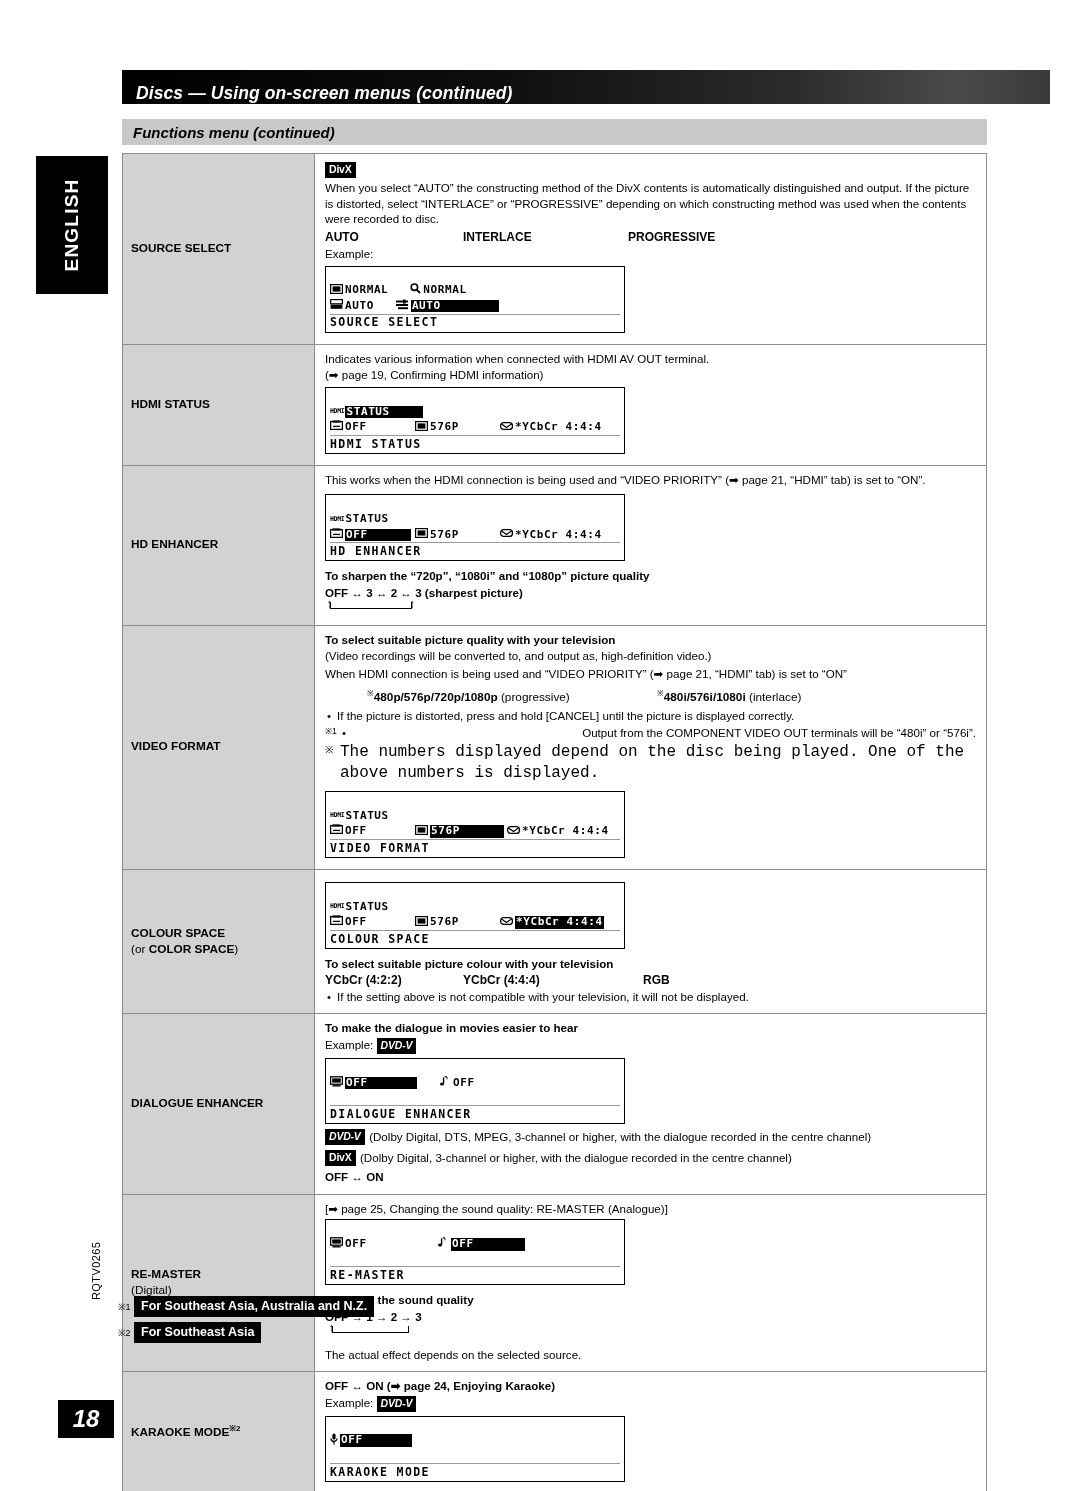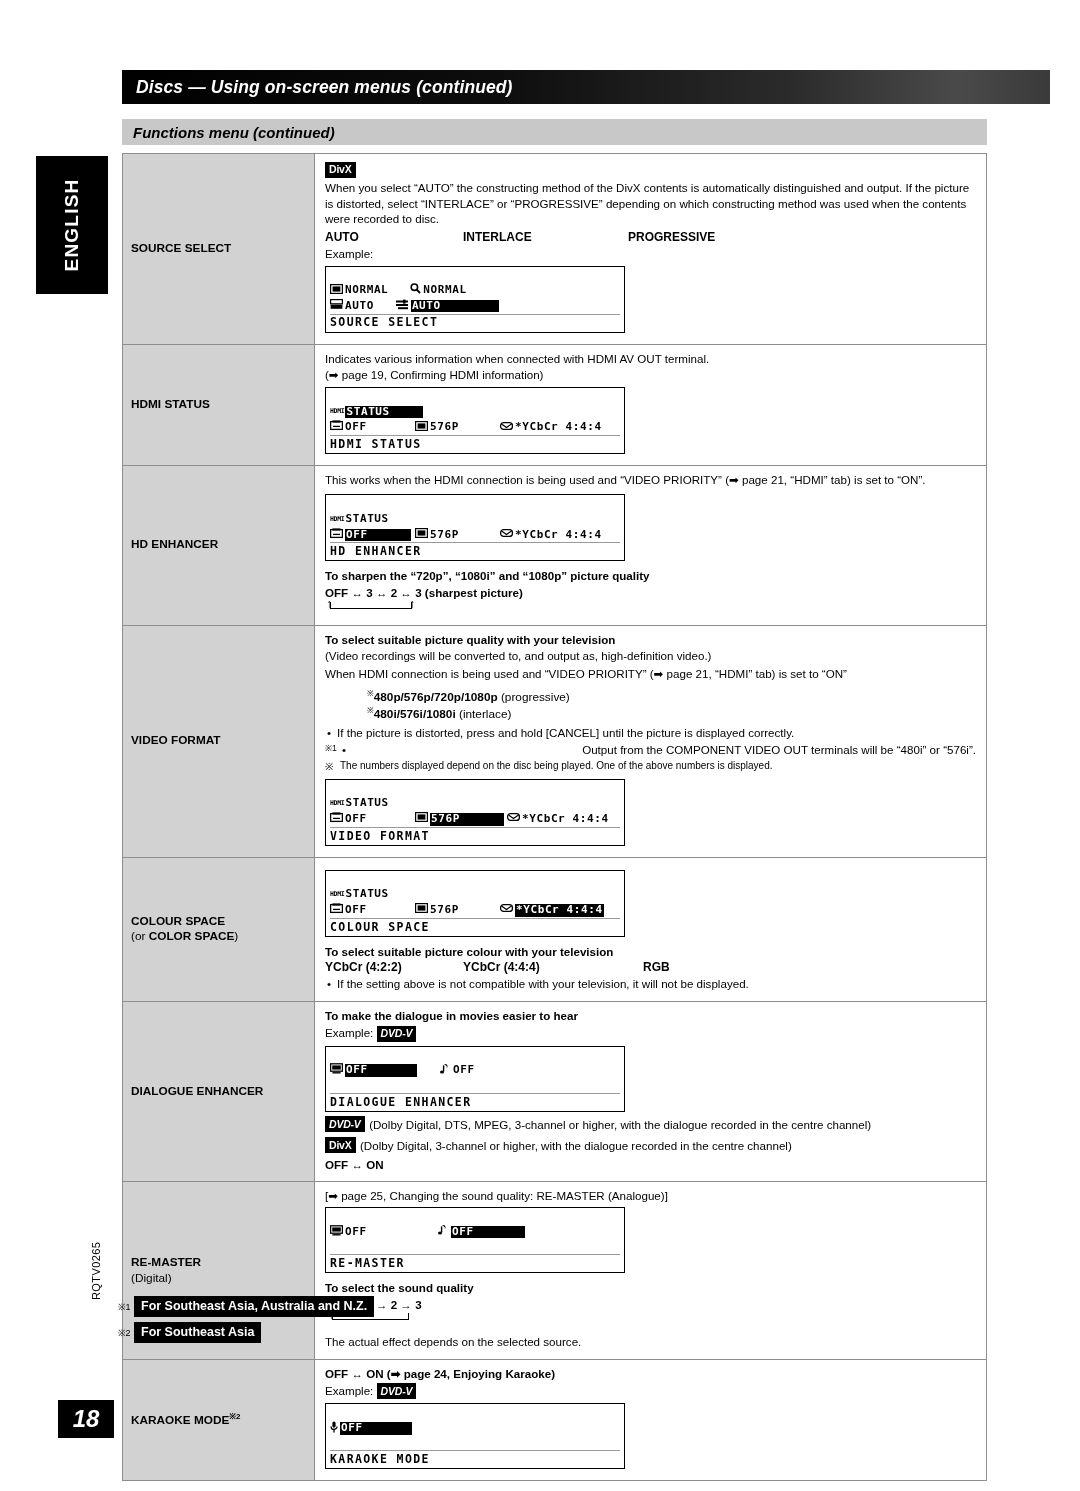--- a/index.html
+++ b/index.html
@@ -10,21 +10,21 @@
     font-family:"Liberation Sans", sans-serif;
     color:#000;
     position:relative;
     overflow:hidden;
   }
 
   
   #banner {
     position:absolute; left:122px; top:70px; width:928px; height:34px;
     background:linear-gradient(to right,#000000 0%,#0d0d0d 40%,#2b2b2b 72%,#4a4a4a 90%,#3a3a3a 100%);
-    display:flex; align-items:center;
+    display:flex; align-items:flex-end;
   }
   #banner .t {
     color:#fff; font-style:italic; font-weight:bold; font-size:17.5px;
     padding-left:14px; letter-spacing:.1px;
   }
 
   
   #engtab {
     position:absolute; left:36px; top:156px; width:72px; height:138px;
     background:#000;
@@ -301,21 +301,21 @@
 
   <div class="row">
     <div class="lcell">
       <span>VIDEO FORMAT</span>
     </div>
     <div class="rcell">
       <p class="p b">To select suitable picture quality with your television</p>
       <p class="p">(Video recordings will be converted to, and output as, high-definition video.)</p>
       <p class="p" style="margin-top:2px;">When HDMI connection is being used and “VIDEO PRIORITY” (➡ page 21, “HDMI” tab) is set to “ON”</p>
 
-      <div style="display:flex; margin:5px 0 4px 0; padding-left:42px; font-size:11.8px;flex-direction:column;">
+      <div style="display:flex; margin:5px 0 4px 0; padding-left:42px; font-size:11.8px;">
         <div style="width:290px;">
           <span class="noteidx">※</span><b>480p/576p/720p/1080p</b>
           <span>(progressive)</span>
         </div>
         <div>
           <span class="noteidx">※</span><b>480i/576i/1080i</b>
           <span>(interlace)</span>
         </div>
       </div>
 
@@ -323,21 +323,21 @@
         <li>If the picture is distorted, press and hold [CANCEL] until the picture is displayed correctly.</li>
       </ul>
       <div style="display:flex; align-items:flex-start;">
         <span style="font-size:8.5px; width:15px; padding-top:1px;">※1</span>
         <ul class="bul" style="flex:1;text-align:right;">
             <li>Output from the COMPONENT VIDEO OUT terminals will be “480i” or “576i”.</li>
           </ul>
       </div>
       <div style="display:flex; align-items:flex-start;">
         <span style="font-size:10px; width:15px;">※</span>
-        <span style="font-size:10px; line-height:1.35; flex:1;">The numbers displayed depend on the disc being played. One of the above numbers is displayed.</span>
+        <span style="font-size:16px; line-height:1.35; flex:1;font-family:Liberation Mono, monospace;">The numbers displayed depend on the disc being played. One of the above numbers is displayed.</span>
       </div>
 
       <div class="osd" style="margin-top:6px;">
         <div class="line">
           <span class="tinyhdmi">HDMI</span>
           <span class="bold-osd">STATUS</span>
         </div>
         <div class="line sep">
           <span class="ic">
             <svg width="13" height="11" viewBox="0 0 13 11">

